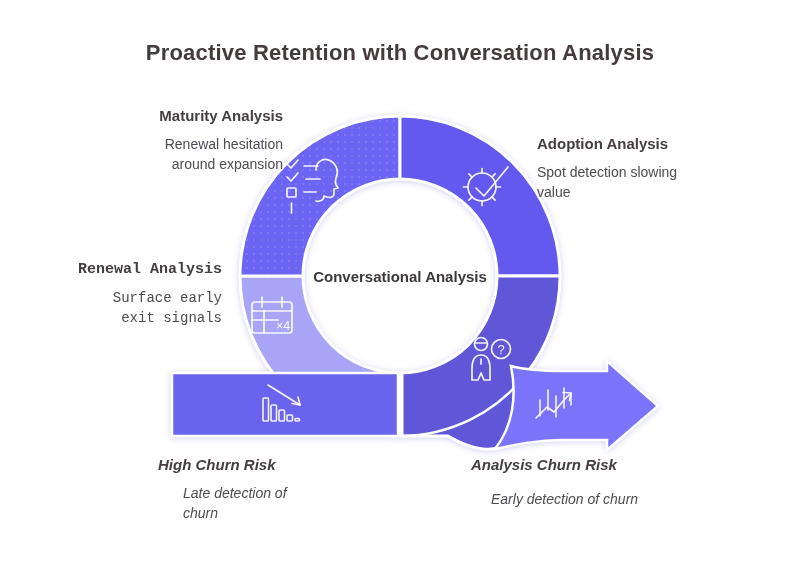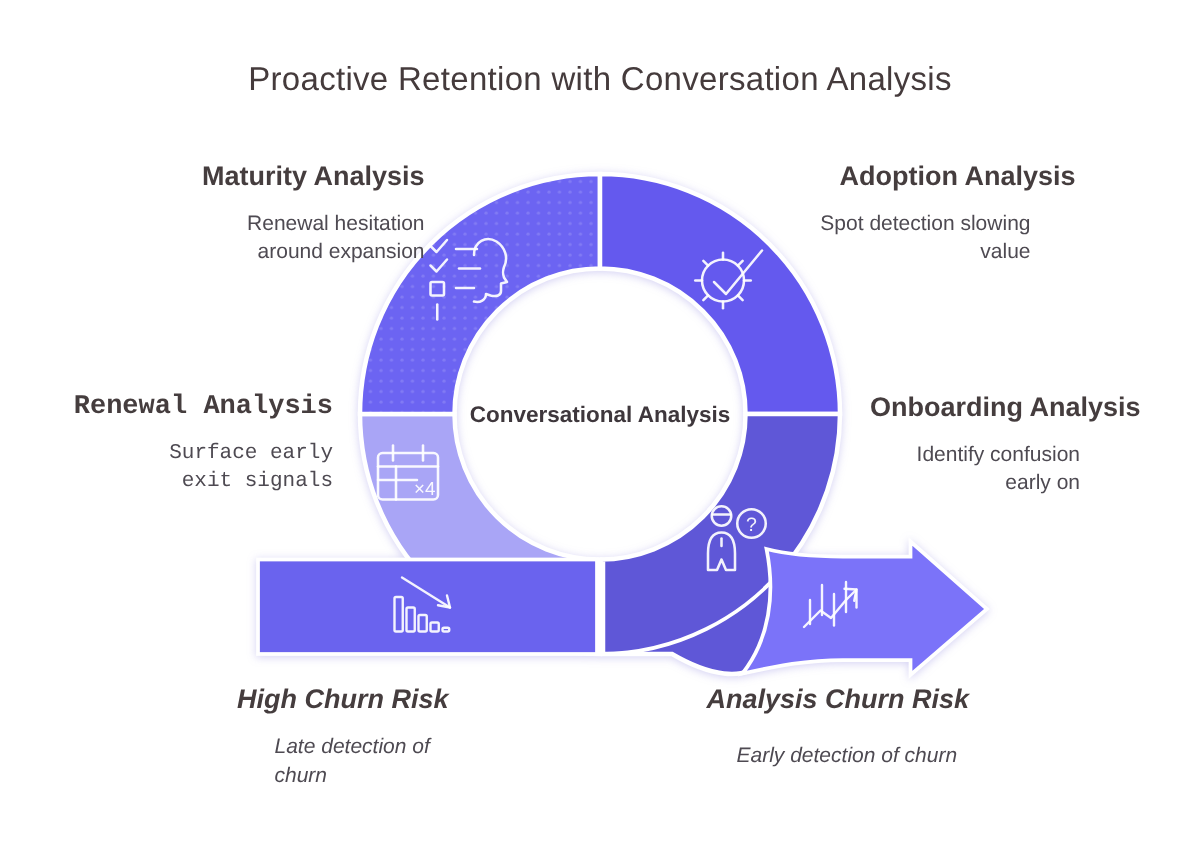--- a/index.html
+++ b/index.html
@@ -4,32 +4,32 @@
 <style>
   html,body{margin:0;padding:0;background:#ffffff;}
   #canvas{
     position:relative;width:800px;height:576px;background:#ffffff;
     font-family:"Liberation Sans",sans-serif;overflow:hidden;
   }
   #diagram-svg{position:absolute;left:0;top:0;
     filter:drop-shadow(0 1px 3px rgba(99,91,213,0.28));}
   .title{
     position:absolute;top:40px;left:0;width:800px;text-align:center;
-    font-size:22px;font-weight:400;color:#453B3C;letter-spacing:.2px;
+    font-size:22px;font-weight:700;color:#453B3C;letter-spacing:.2px;
   }
   .label-block{position:absolute;}
   .label-block h3{
-    margin:0 0 10px 0;font-size:18px;font-weight:700;color:#453D3E;
+    margin:0 0 10px 0;font-size:15px;font-weight:700;color:#453D3E;
     white-space:nowrap;line-height:1.2;
   }
   .label-block p{
     margin:0;font-size:14px;color:#4E4A52;line-height:1.42;
   }
   .align-right{text-align:right;}
-  .align-left{text-align:right;}
+  .align-left{text-align:left;margin-top:28px;}
   .align-center{font-style:italic;}
   #lbl-maturity{left:103px;top:107px;width:180px;}
   #lbl-adoption{left:537px;top:107px;width:180px;}
   #lbl-renewal{left:42px;top:261px;width:180px;font-family:Liberation Mono, monospace;}
   #lbl-renewal p{max-width:130px;margin-left:50px;}
   #lbl-onboarding{left:580px;top:261px;width:180px;}
   #lbl-onboarding p{max-width:140px;}
   #lbl-maturity p{max-width:150px;margin-left:30px;}
   #lbl-adoption p{max-width:150px;}
   #lbl-high-churn{left:158px;top:456px;width:190px;}
@@ -148,24 +148,20 @@
   <div class="label-block align-left" id="lbl-adoption">
     <h3>Adoption Analysis</h3>
     <p>Spot detection slowing value</p>
   </div>
 
   <div class="label-block align-right" id="lbl-renewal">
     <h3>Renewal Analysis</h3>
     <p>Surface early exit signals</p>
   </div>
 
-  <div class="label-block align-left" id="lbl-onboarding">
-    <h3>Onboarding Analysis</h3>
-    <p>Identify confusion early on</p>
-  </div>
 
   <div class="label-block align-center" id="lbl-high-churn">
     <h3>High Churn Risk</h3>
     <p>Late detection of churn</p>
   </div>
 
   <div class="label-block align-center" id="lbl-reduced-churn">
     <h3>Analysis Churn Risk</h3>
     <p>Early detection of churn</p>
   </div>

